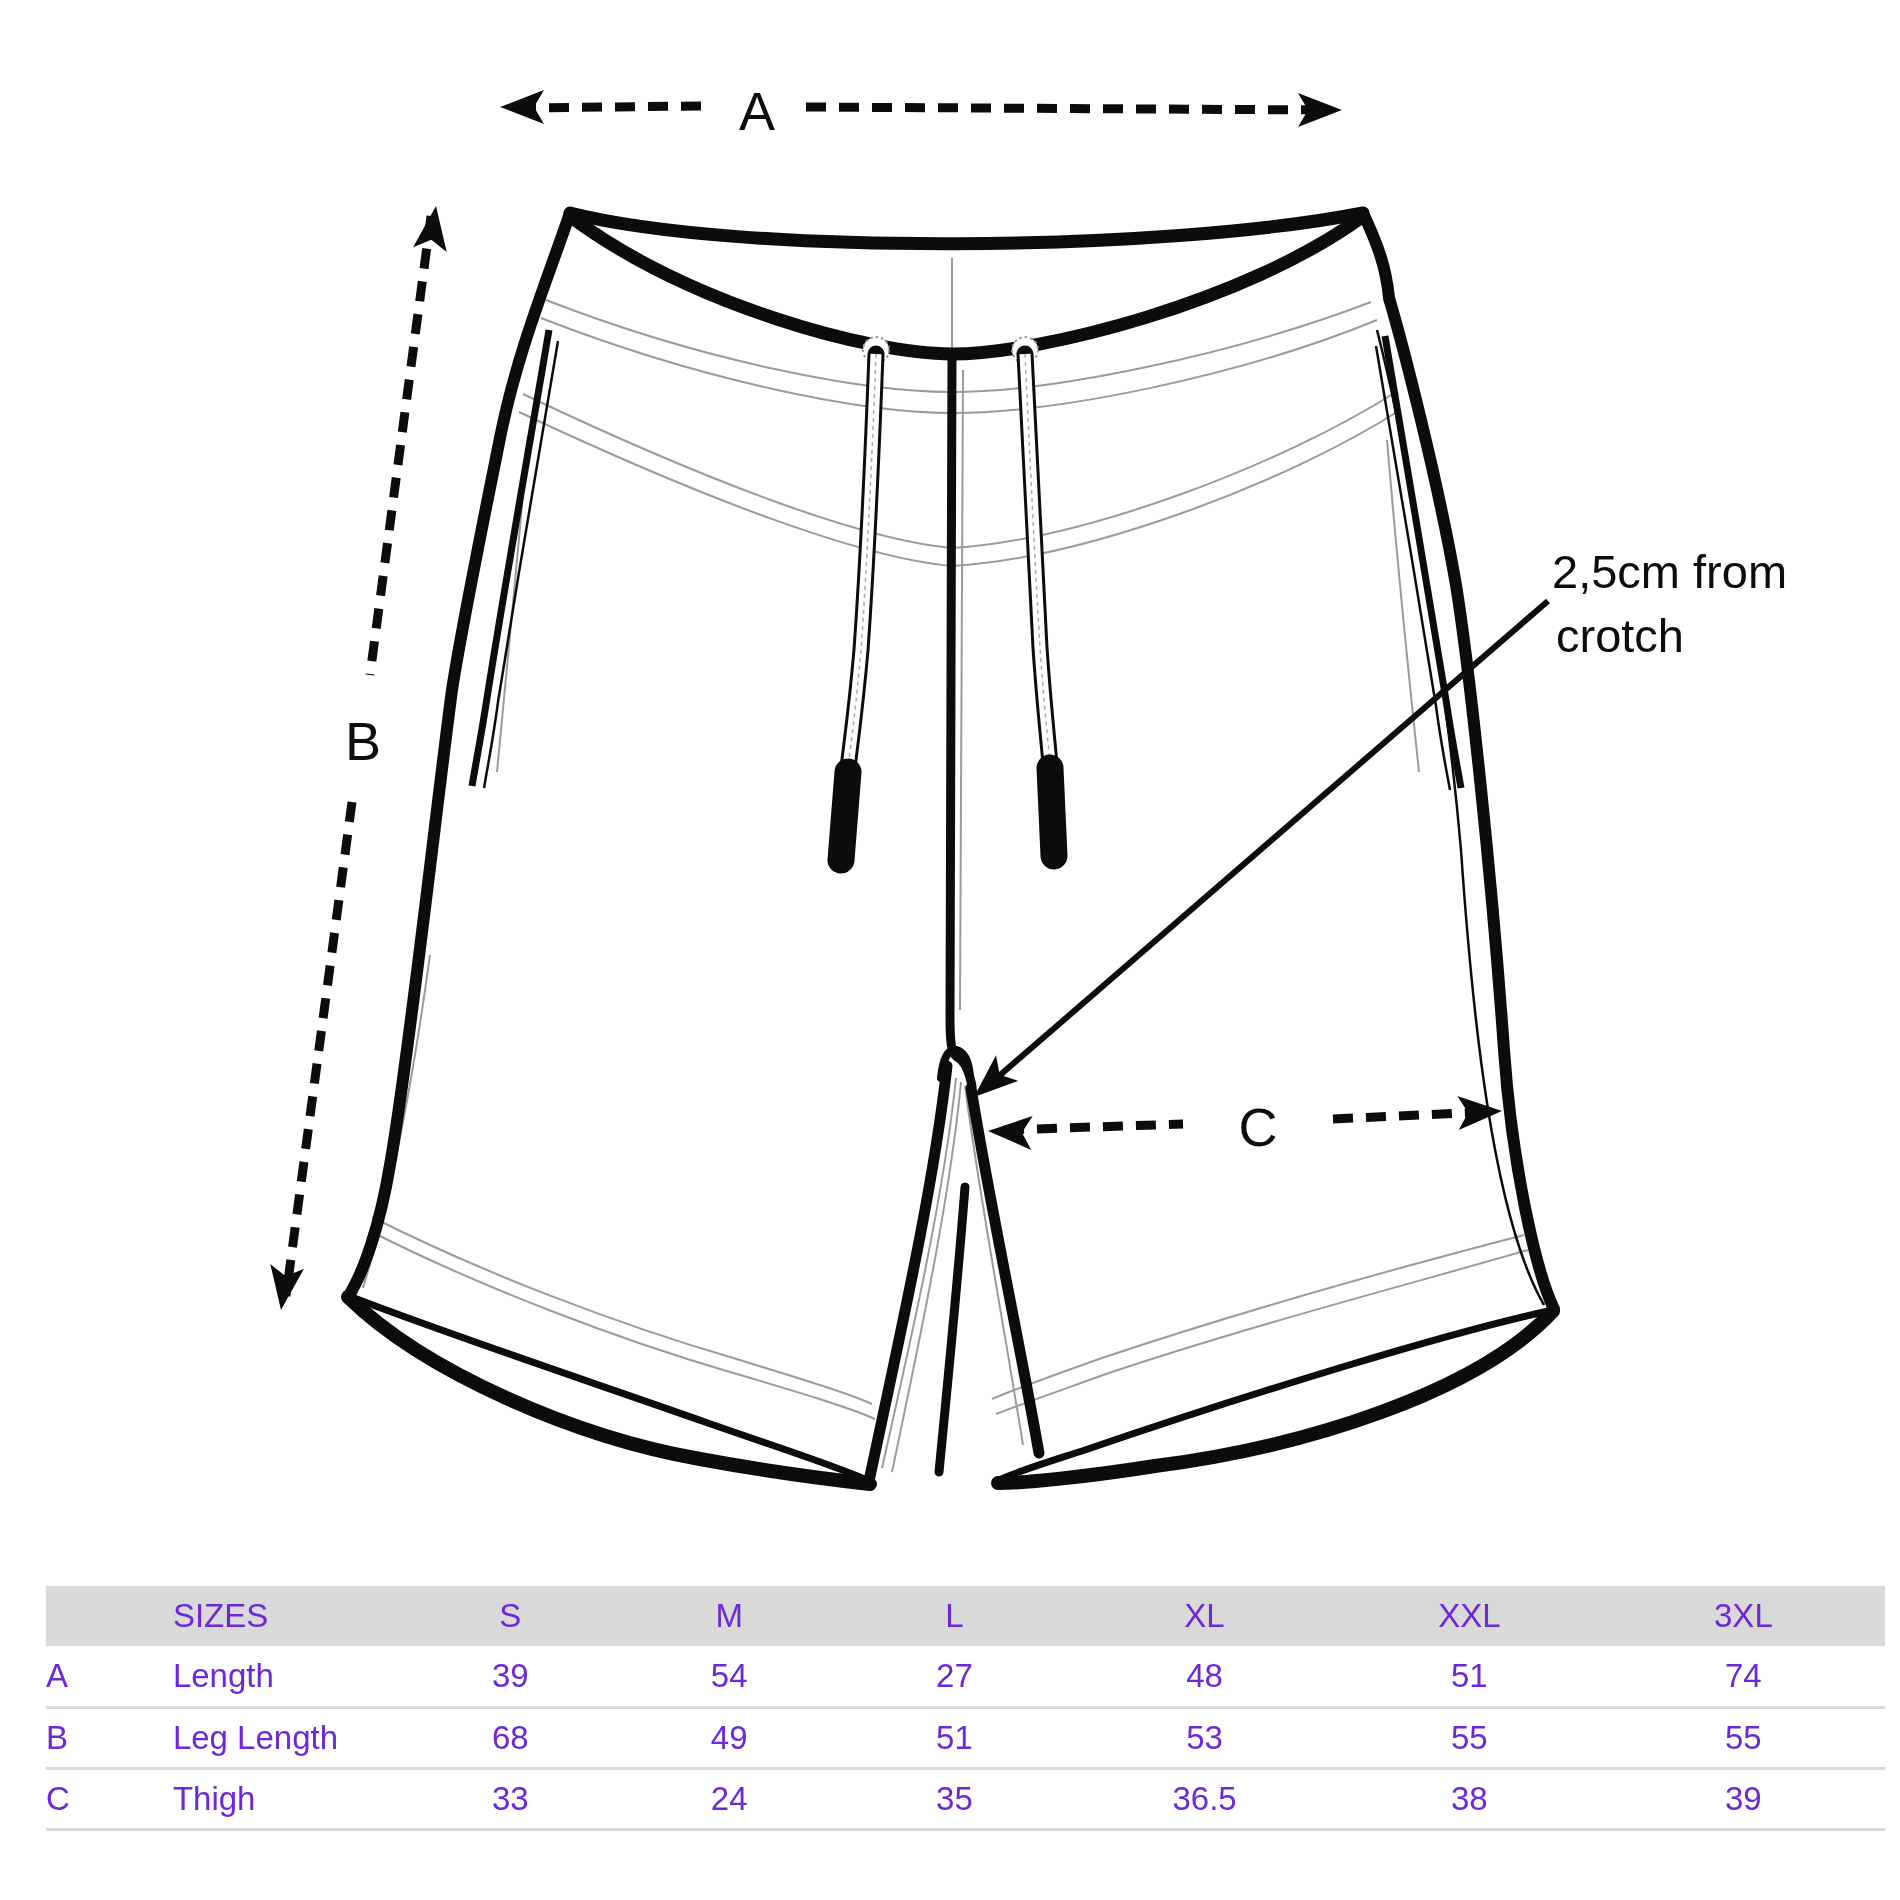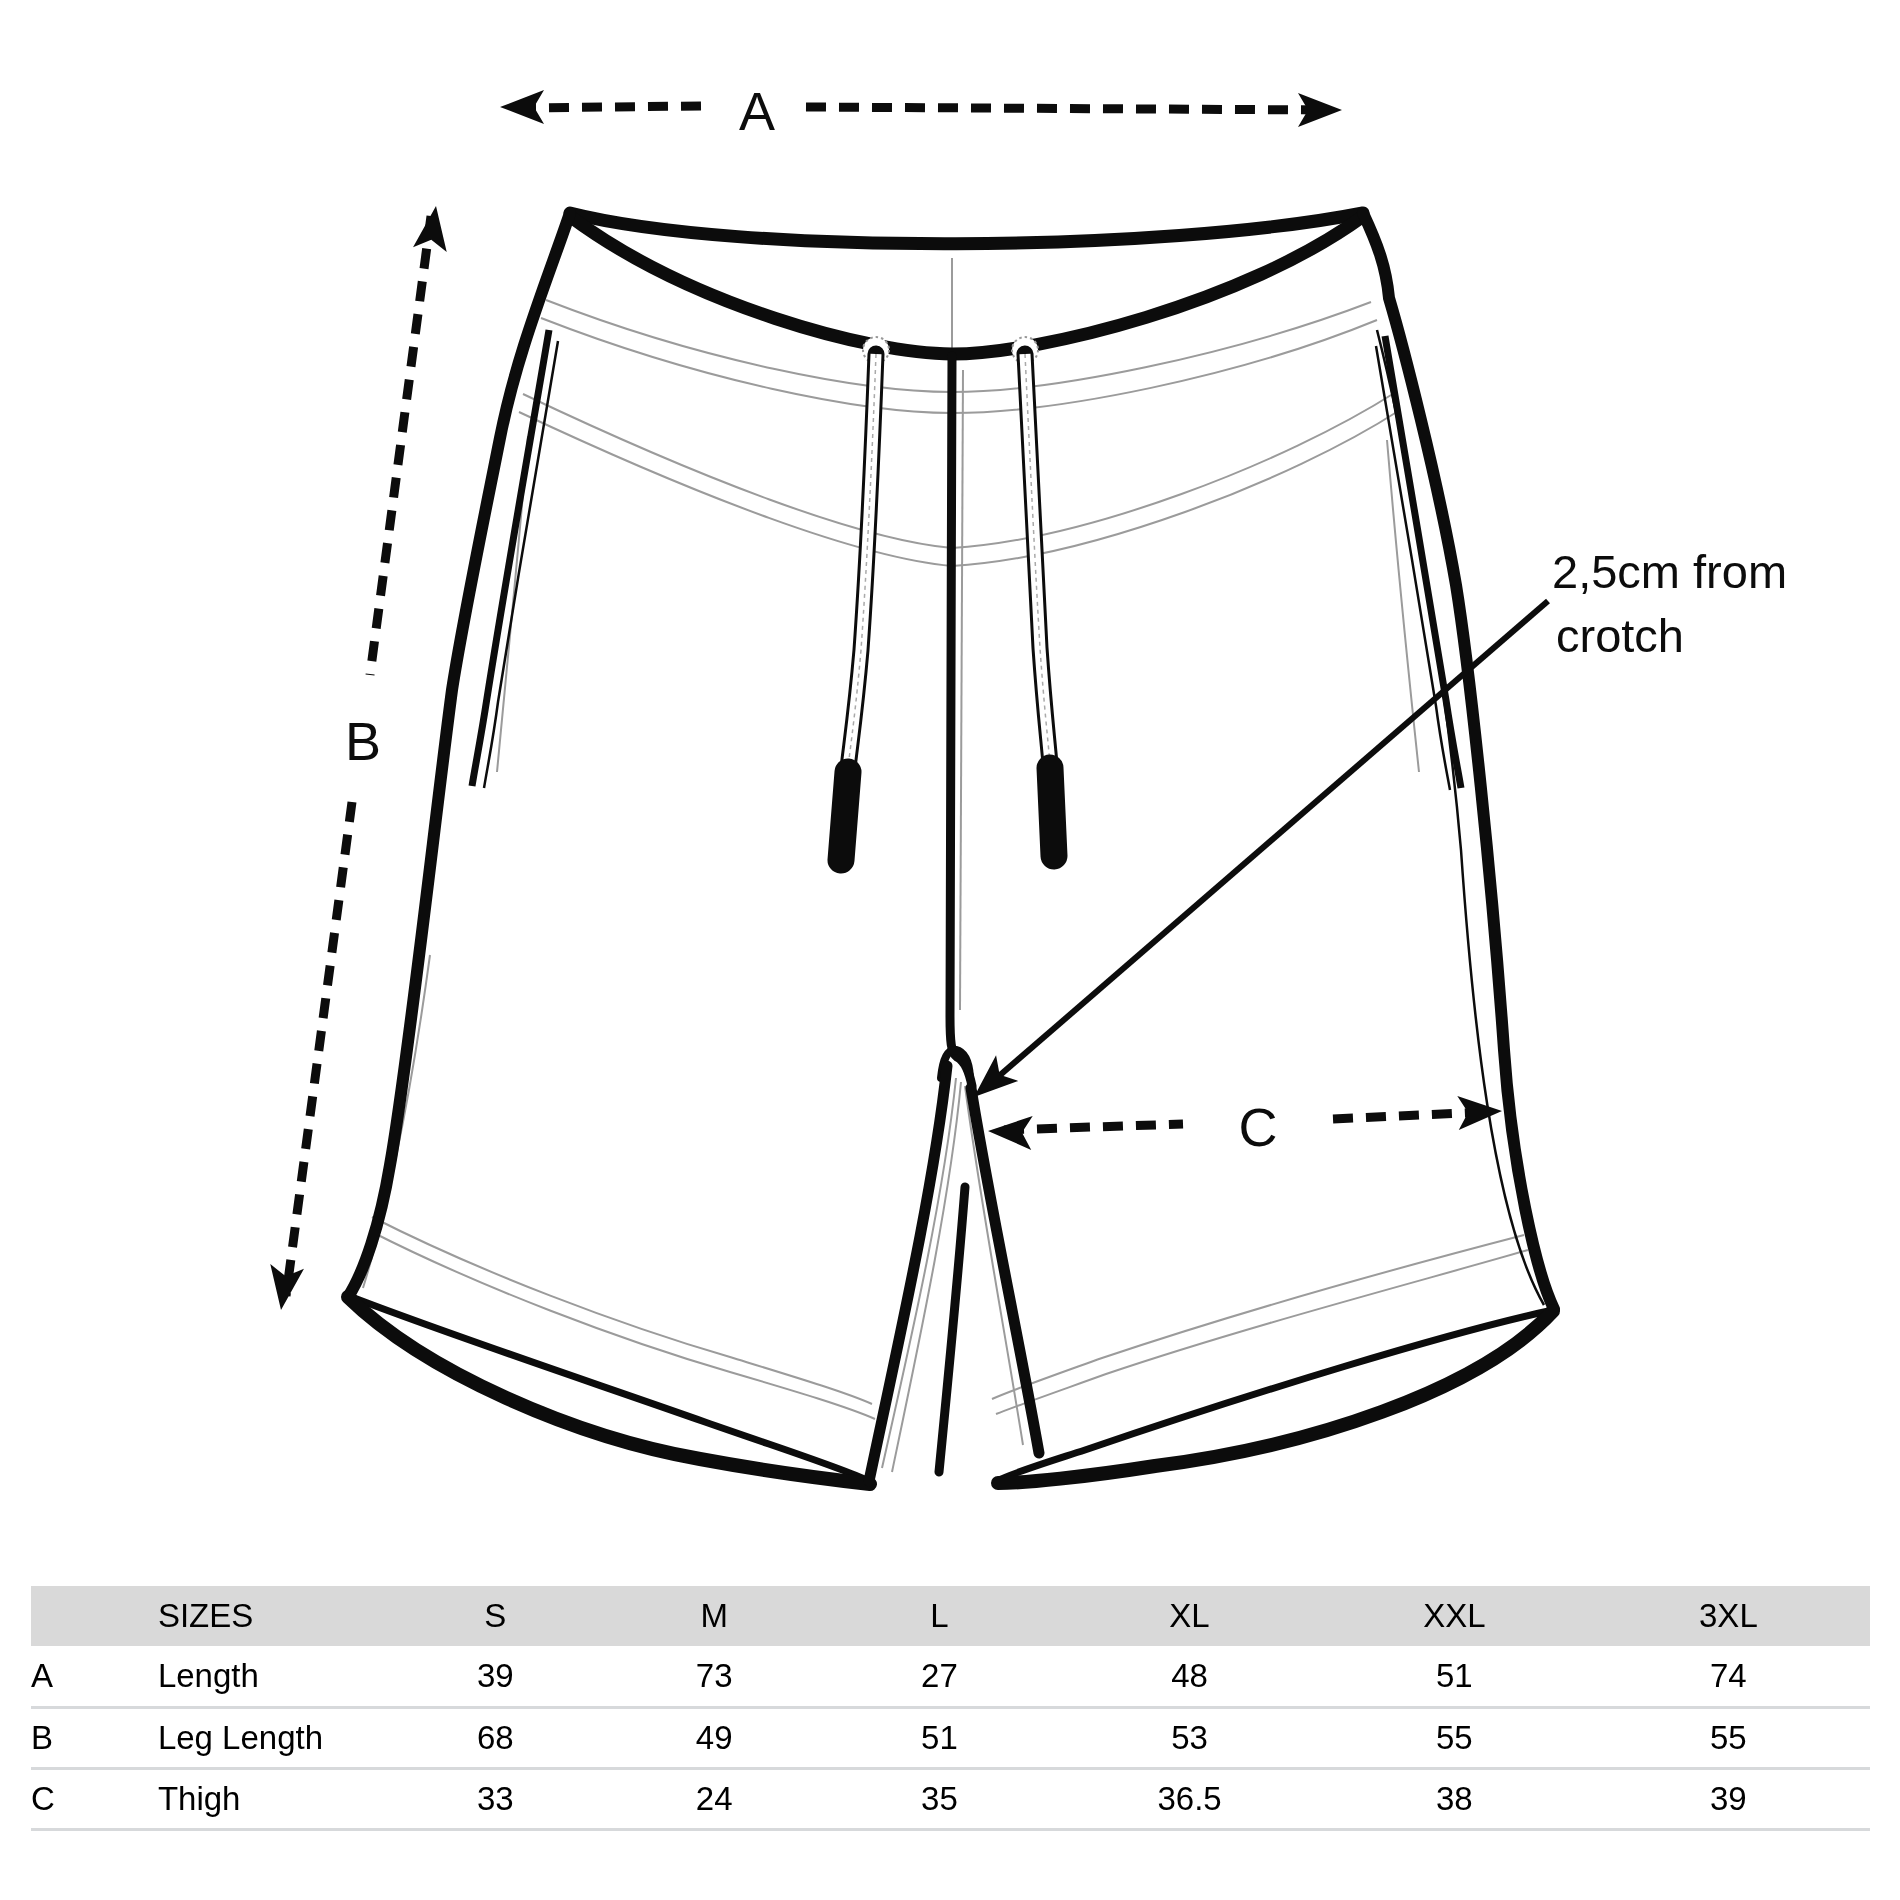--- a/index.html
+++ b/index.html
@@ -4,23 +4,23 @@
 <style>
   html,body{margin:0;padding:0;}
   body{
     width:1900px;height:1900px;background:#ffffff;position:relative;overflow:hidden;
     font-family:"Liberation Sans", sans-serif;
   }
   svg text{font-family:"Liberation Sans", sans-serif;}
   .dim-label{font-size:54px;fill:#0c0c0c;text-anchor:middle;}
   .anno-text{font-size:47px;fill:#0c0c0c;}
   .size-table{
-    position:absolute;left:31px;top:1586px;width:1839px;
+    position:absolute;left:46px;top:1586px;width:1839px;
     border-collapse:collapse;table-layout:fixed;
-    color:#000000;font-size:33px;
+    color:#6d28d9;font-size:33px;
   }
   .size-table th,.size-table td{font-weight:normal;padding:0;}
   .size-table thead tr{background:#d9d9d9;height:60px;}
   .size-table tbody tr{background:#ffffff;height:61px;border-bottom:3px solid #d7d9db;}
   .col-letter{text-align:left;padding-left:26px;}
   .col-label{text-align:left;padding-left:40px;}
   .col-val{text-align:center;}
 </style>
 </head>
 <body>
@@ -139,21 +139,21 @@
       <th class="col-val">XL</th>
       <th class="col-val">XXL</th>
       <th class="col-val">3XL</th>
     </tr>
   </thead>
   <tbody>
     <tr>
       <td class="col-letter">A</td>
       <td class="col-label">Length</td>
       <td class="col-val">39</td>
-      <td class="col-val">73</td>
+      <td class="col-val">54</td>
       <td class="col-val">27</td>
       <td class="col-val">48</td>
       <td class="col-val">51</td>
       <td class="col-val">74</td>
     </tr>
     <tr>
       <td class="col-letter">B</td>
       <td class="col-label">Leg Length</td>
       <td class="col-val">68</td>
       <td class="col-val">49</td>

